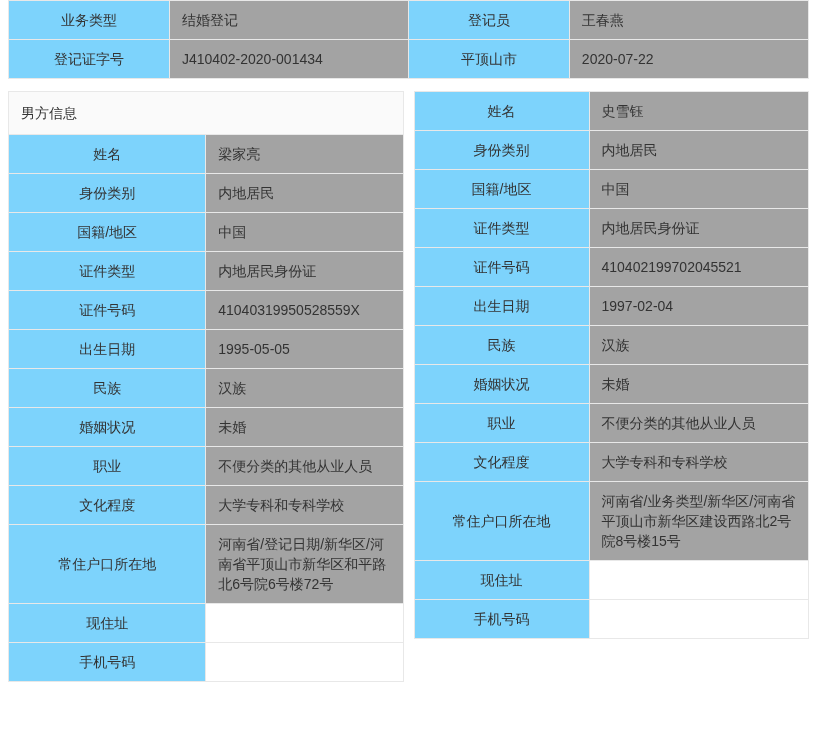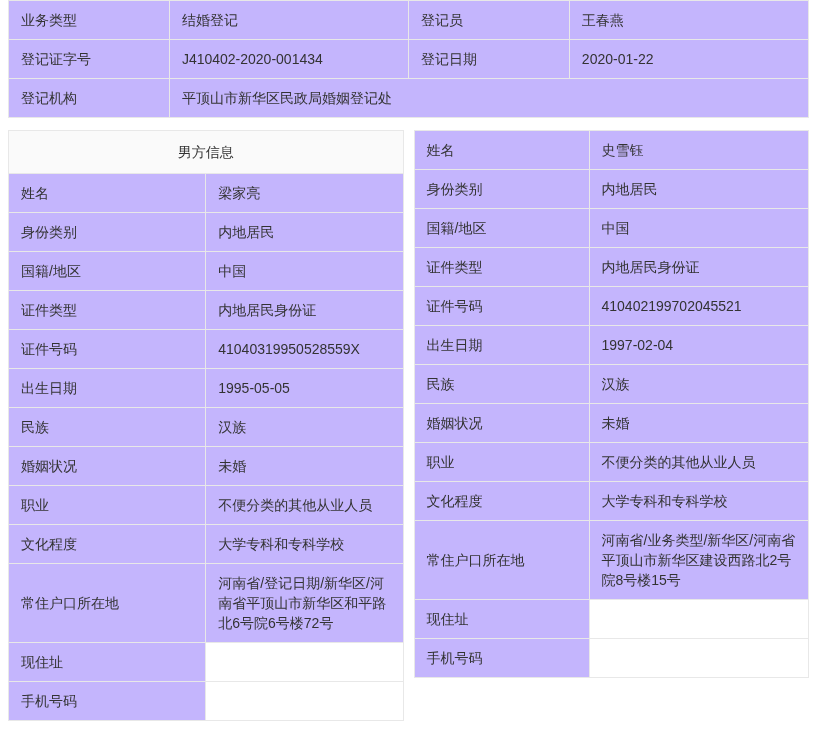--- a/index.html
+++ b/index.html
@@ -30,27 +30,27 @@
   }
   .top-table td {
     border: 1px solid #e8e8e8;
     padding: 9px 12px;
     font-size: 14px;
     line-height: 20px;
     vertical-align: middle;
     height: 20px;
   }
   .label-cell {
-    background: #c4b5fd;
-    text-align: left;
+    background: #7dd3fc;
+    text-align: center;
     color: #333333;
     white-space: nowrap;
   }
   .value-cell {
-    background: #c4b5fd;
+    background: #a3a3a3;
     text-align: left;
     color: #333333;
     word-break: break-all;
   }
   .split {
     display: flex;
     gap: 10px;
     margin-top: 12px;
   }
   .panel {
@@ -62,21 +62,21 @@
   }
   .panel-table td {
     border: 1px solid #e8e8e8;
     padding: 9px 12px;
     font-size: 14px;
     line-height: 20px;
     vertical-align: middle;
   }
   .panel-title td {
     background: #fafafa;
-    text-align: center;
+    text-align: left;
     color: #333333;
     font-weight: normal;
     padding: 11px 12px;
   }
   .panel-table .label-cell {
     width: 150px;
   }
   .multi {
     line-height: 26px;
   }
@@ -93,26 +93,22 @@
     <tbody>
       <tr>
         <td class="label-cell" style="width:19.5%">业务类型</td>
         <td class="value-cell" style="width:30.5%">结婚登记</td>
         <td class="label-cell" style="width:19.5%">登记员</td>
         <td class="value-cell" style="width:30.5%">王春燕</td>
       </tr>
       <tr>
         <td class="label-cell">登记证字号</td>
         <td class="value-cell">J410402-2020-001434</td>
-        <td class="label-cell">登记日期</td>
-        <td class="value-cell">2020-01-22</td>
-      </tr>
-      <tr>
-        <td class="label-cell">登记机构</td>
-        <td class="value-cell" colspan="3">平顶山市新华区民政局婚姻登记处</td>
+        <td class="label-cell">平顶山市</td>
+        <td class="value-cell">2020-07-22</td>
       </tr>
     </tbody>
   </table>
 
   <div class="split">
 
     <div class="panel">
       <table class="panel-table">
         <tbody>
           <tr class="panel-title">

